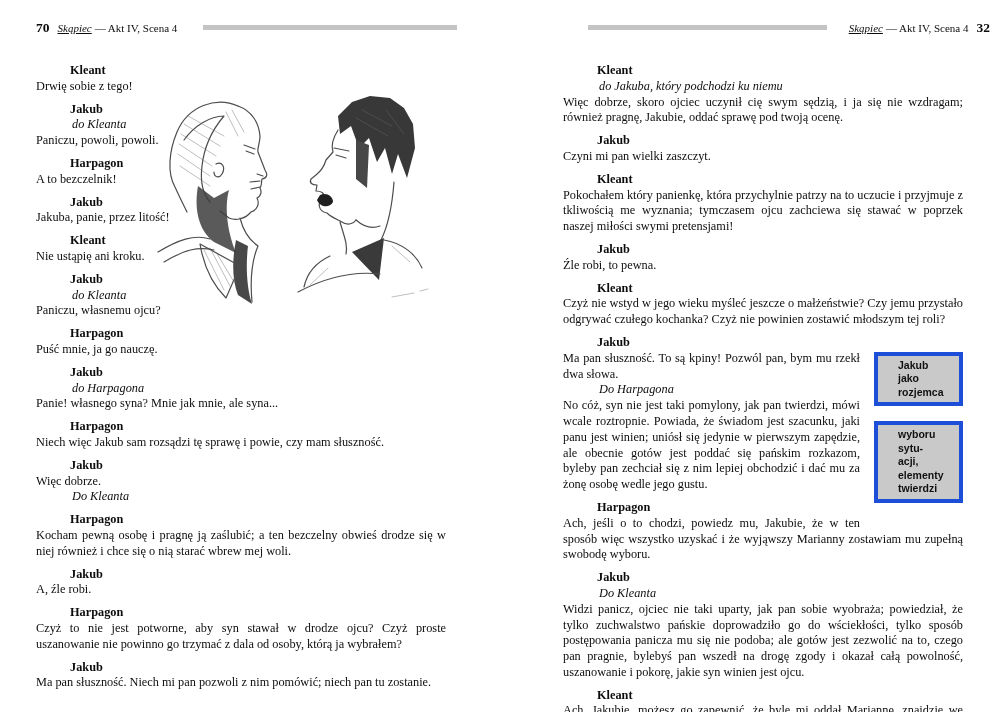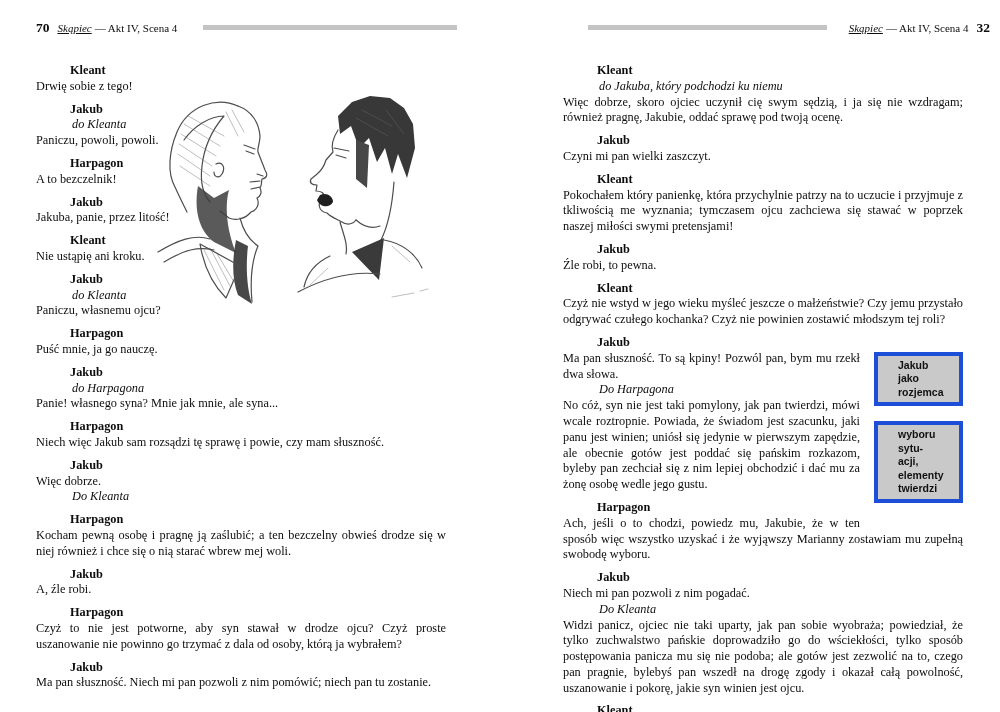--- a/index.html
+++ b/index.html
@@ -185,21 +185,20 @@
             <span style="display: block;">acji, elementy</span>
             <span style="display: block;">twierdzi</span>
           </div>
         </aside>
         <p class="blk line">Ma pan słuszność. To są kpiny! Pozwól pan, bym mu rzekł dwa słowa.</p>
         <p class="blk direction">Do Harpagona</p>
         <p class="blk line">No cóż, syn nie jest taki pomylony, jak pan twierdzi, mówi wcale roztropnie. Powiada, że świadom jest szacunku, jaki panu jest winien; uniósł się jedynie w pierwszym zapędzie, ale obecnie gotów jest poddać się pańskim rozkazom, byleby pan zechciał się z nim lepiej obchodzić i dać mu za żonę osobę wedle jego gustu.</p>
         <p class="blk speaker">Harpagon</p>
         <p class="blk line">Ach, jeśli o to chodzi, powiedz mu, Jakubie, że w ten sposób więc wszystko uzyskać i że wyjąwszy Marianny zostawiam mu zupełną swobodę wyboru.</p>
         <p class="blk speaker">Jakub</p>
-        <p class="blk line">Niech mi pan pozwoli z nim pogadać.</p>
         <p class="blk direction">Do Kleanta</p>
         <p class="blk line">Widzi panicz, ojciec nie taki uparty, jak pan sobie wyobraża; powiedział, że tylko zuchwalstwo pańskie doprowadziło go do wściekłości, tylko sposób postępowania panicza mu się nie podoba; ale gotów jest zezwolić na to, czego pan pragnie, bylebyś pan wszedł na drogę zgody i okazał całą powolność, uszanowanie i pokorę, jakie syn winien jest ojcu.</p>
         <p class="blk speaker">Kleant</p>
         <p class="blk line">Ach, Jakubie, możesz go zapewnić, że byle mi oddał Mariannę, znajdzie we mnie zawsze najuleglejszego syna i że nigdy nic nie uczynię przeciwko jego woli.</p>
       </div>
   </section>
 
 </div>
 
 </body></html>

